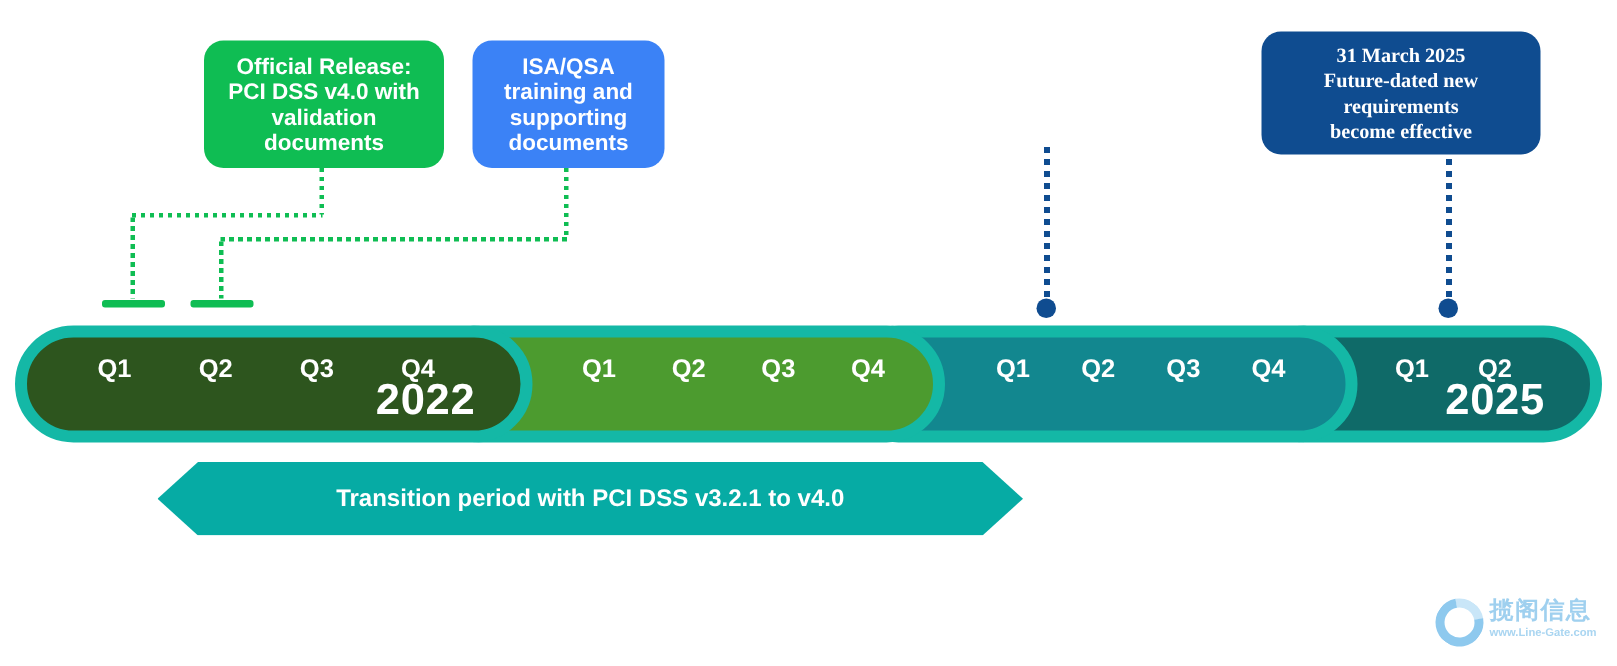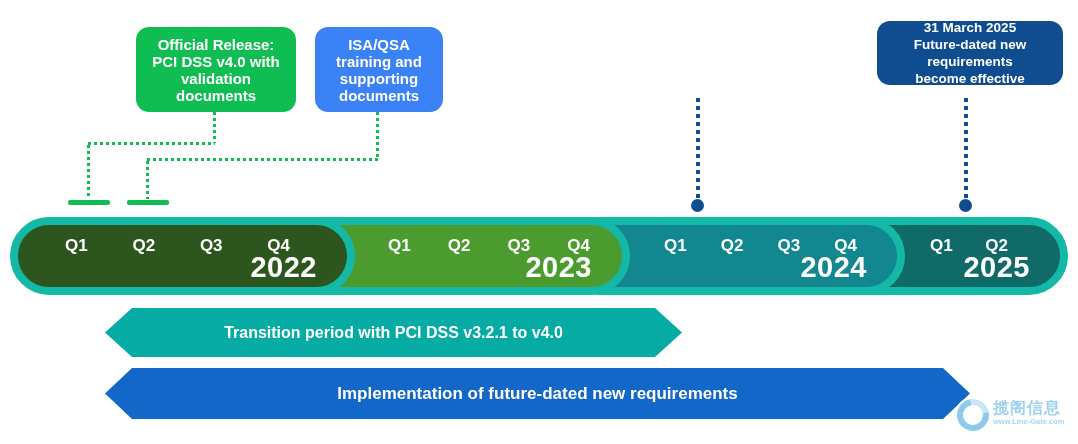--- a/index.html
+++ b/index.html
@@ -24,21 +24,21 @@
     color: #ffffff;
     font-weight: bold;
     line-height: 17px;
   }
   .callout .co-text { white-space: pre-line; }
   .co-green { font-size: 15px; }
   .co-blue  { font-size: 13.5px; }
   #co-official { left: 136px; top: 27px;  width: 160px; height: 85px; }
   #co-isaqsa   { left: 315px; top: 27px;  width: 128px; height: 85px; }
   #co-retired  { left: 628px; top: 23px;  width: 145px; height: 75px; }
-  #co-future   { left: 877px; top: 21px;  width: 186px; height: 64px; }
+  #co-future   { left: 841px; top: 21px;  width: 186px; height: 82px; font-family: Liberation Serif, serif; }
 
   
   .dotv, .doth { position: absolute; }
   .dotv.green { width: 3px;
     background-image: repeating-linear-gradient(to bottom, #0fbd53 0 3px, transparent 3px 6px); }
   .doth.green { height: 3px;
     background-image: repeating-linear-gradient(to right, #0fbd53 0 3px, transparent 3px 6px); }
   .dotv.blue { width: 4px;
     background-image: repeating-linear-gradient(to bottom, #0f4c90 0 4px, transparent 4px 8px); }
   .tick { position: absolute; height: 5px; width: 42px; background: #0fbd53; border-radius: 2px; }
@@ -192,46 +192,41 @@
     <div class="year">2022</div>
   </div>
 
   <div class="pill" id="pill-2023" style="background-color: rgb(76, 155, 47);">
     <div class="quarters">
       <span>Q1</span>
       <span>Q2</span>
       <span>Q3</span>
       <span>Q4</span>
     </div>
-    <div class="year">2023</div>
   </div>
 
   <div class="pill" id="pill-2024" style="background-color: rgb(18, 135, 143);">
     <div class="quarters">
       <span>Q1</span>
       <span>Q2</span>
       <span>Q3</span>
       <span>Q4</span>
     </div>
-    <div class="year">2024</div>
   </div>
 
   <div class="pill" id="pill-2025" style="background-color: rgb(15, 106, 104);">
     <div class="quarters">
       <span>Q1</span>
       <span>Q2</span>
     </div>
     <div class="year">2025</div>
   </div>
 
   <div class="banner" id="banner-transition" style="background-color: rgb(6, 171, 164);">
     <span>Transition period with PCI DSS v3.2.1 to v4.0</span>
-  </div>
-  <div class="banner" id="banner-implement" style="background-color: rgb(18, 103, 200);">
-    <span>Implementation of future-dated new requirements</span>
   </div>
 
   <div class="watermark">
     <div class="wm-logo"></div>
     <div class="wm-right">
       <div class="wm-name">揽阁信息</div>
       <div class="wm-url">www.Line-Gate.com</div>
     </div>
   </div>
 

